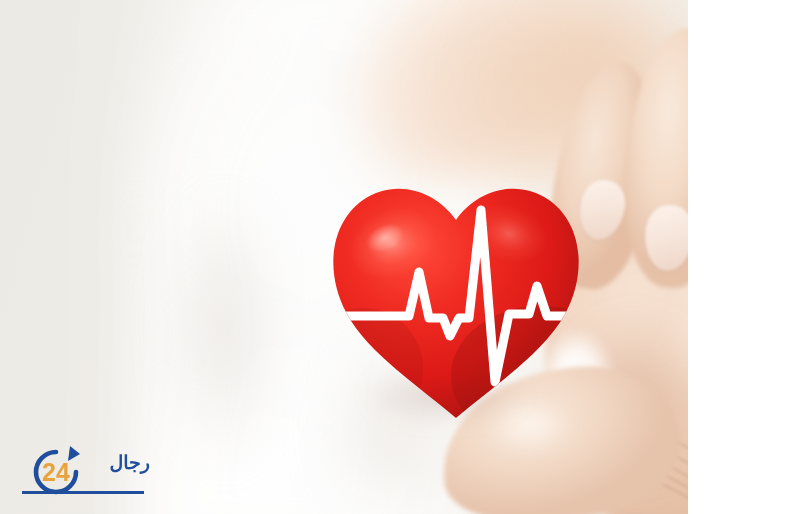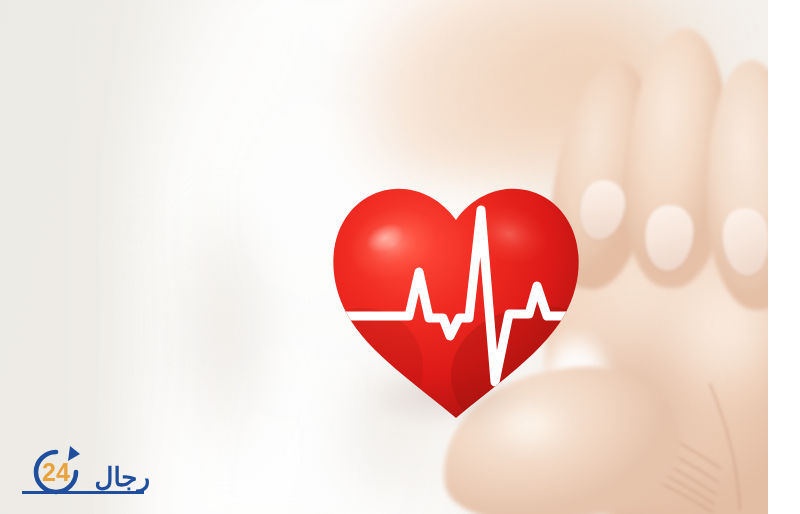--- a/index.html
+++ b/index.html
@@ -6,21 +6,21 @@
     margin: 0;
     padding: 0;
     background: #ffffff;
   }
   body {
     font-family: "Liberation Sans", sans-serif;
   }
 
   #scene {
     position: relative;
-    width: 768px;
+    width: 688px;
     height: 514px;
     overflow: hidden;
     background: #bef264;
   }
 
   
   .bg-base {
     position: absolute;
     inset: 0;
     background:
@@ -210,22 +210,22 @@
     position: absolute;
     left: 8px;
     bottom: 14px;
     width: 150px;
     height: 58px;
   }
 
   .wm-text-ar {
     position: absolute;
     right: 8px;
-    bottom: 10px;
-    font-size: 26px;
+    bottom: 28px;
+    font-size: 19px;
     font-weight: bold;
     color: #1f4e9c;
     letter-spacing: 0px;
     line-height: 1;
     direction: rtl;
     white-space: nowrap;
   }
   .wm-underline {
     position: absolute;
     left: 14px;

